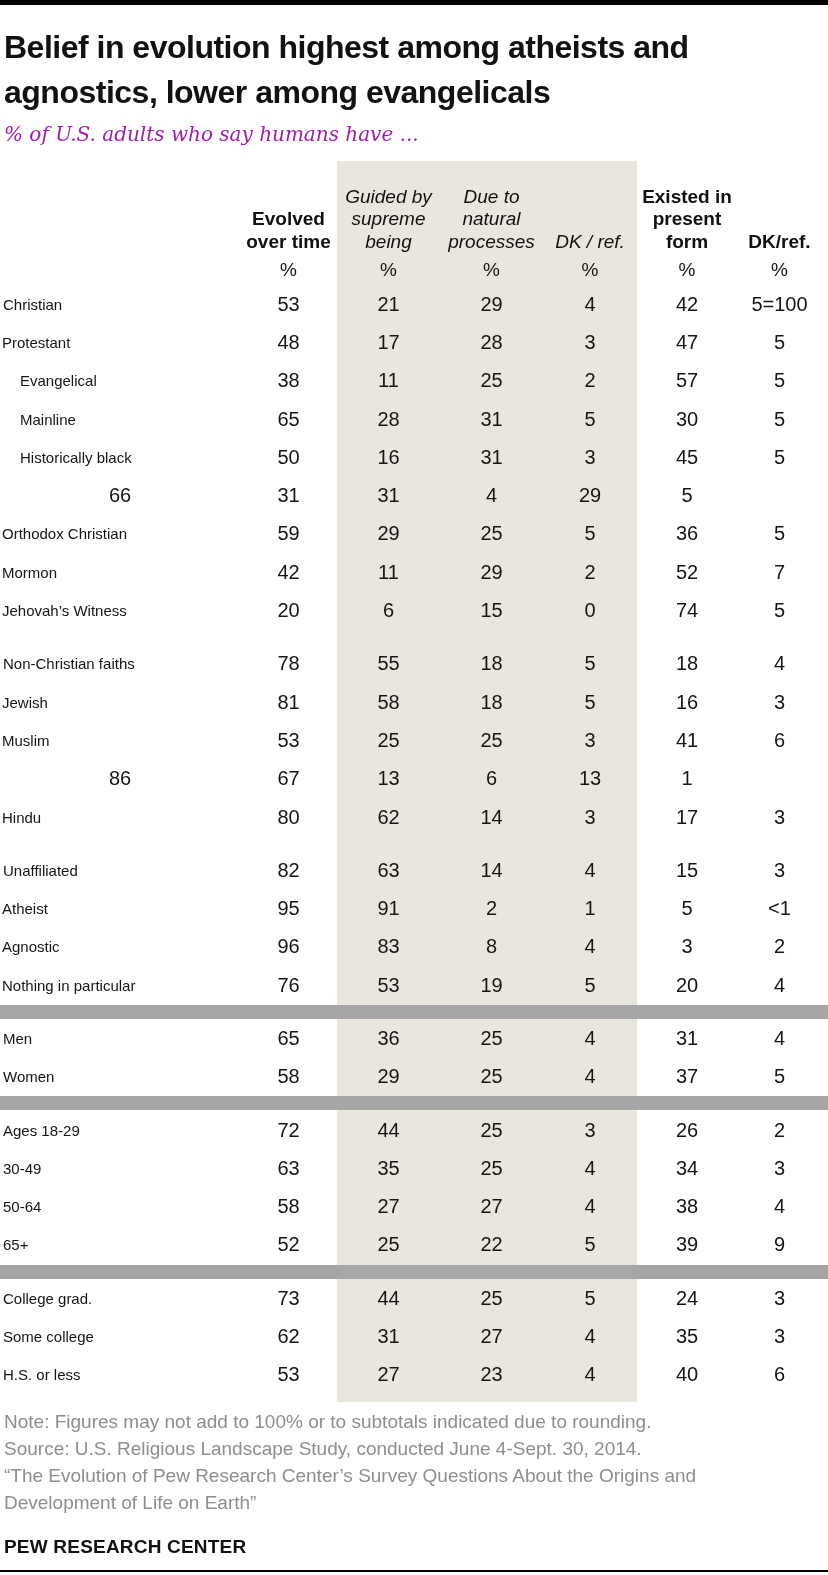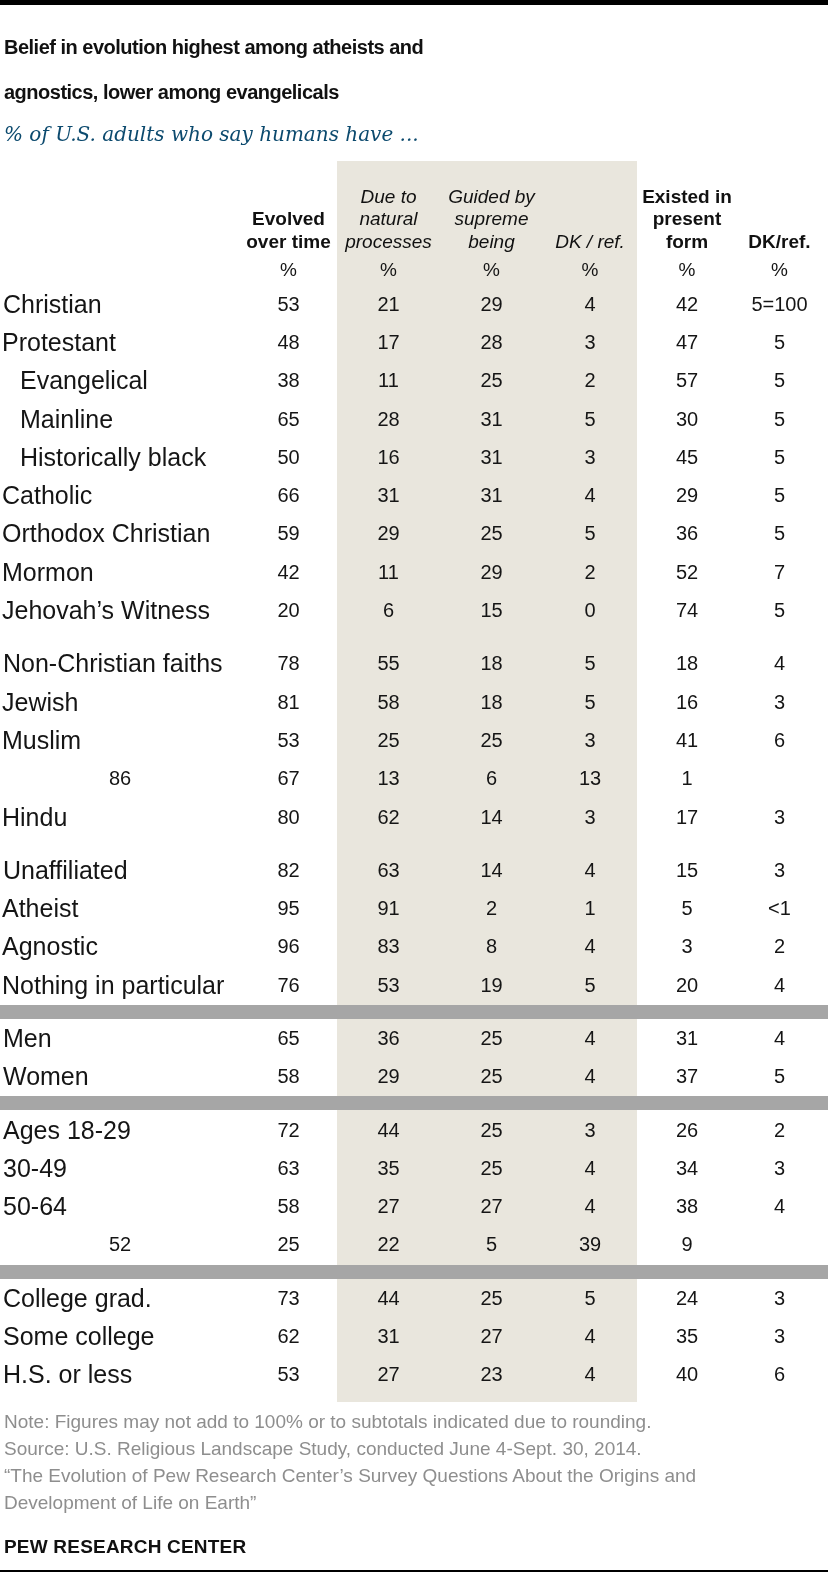--- a/index.html
+++ b/index.html
@@ -7,29 +7,29 @@
     width: 828px; height: 1575px;
     background: #ffffff;
     font-family: "Liberation Sans", sans-serif;
     color: #151515;
     overflow: hidden;
     position: relative;
   }
   .topbar { height: 5px; background: #000; }
   .title {
     margin: 20px 4px 0 4px;
-    font-size: 20px; font-weight: bold;
+    font-size: 32px; font-weight: bold;
     line-height: 45px; letter-spacing: -0.5px;
     color: #111; white-space: pre-line;
   }
   .subtitle {
     margin: 7px 4px 0 4px;
     font-family: "DejaVu Serif", serif;
     font-style: italic;
-    font-size: 20px; color: #0c4a6e;
+    font-size: 20px; color: #a21caf;
   }
   .table-wrap { position: relative; margin-top: 15px; padding-bottom: 8px; }
   .beige {
     position: absolute; left: 337px; top: 0; width: 300px; height: 100%;
     background: #e9e6dd;
   }
   .grid, .trow {
     display: grid;
     grid-template-columns: 240px 97px 103px 103px 94px 100px 85px;
     position: relative;
@@ -38,21 +38,21 @@
   .hcell {
     text-align: center; white-space: pre-line;
     font-size: 19px; line-height: 22.5px; color: #111;
   }
   .hcell.bold { font-weight: bold; }
   .hcell.italic { font-style: italic; }
   .pct-row { height: 30px; align-items: center; }
   .pcell { text-align: center; font-size: 19px; }
   .trow { height: 38.3px; align-items: center; }
   .cell.num { text-align: center; font-size: 20px; }
-  .cell.label { font-size: 25px; white-space: nowrap; }
+  .cell.label { font-size: 15px; white-space: nowrap; }
   .ind0 { padding-left: 3px; }
   .ind1 { padding-left: 2px; }
   .ind2 { padding-left: 20px; }
   .section-gap { height: 15px; }
   .divider-bar { height: 14px; margin: 0.5px 0; background: #a6a6a6; position: relative; }
   .footnotes {
     margin: 6px 4px 0 4px;
     max-width: 720px;
     font-size: 19px; line-height: 27px;
     color: #8e8e8e;
@@ -72,26 +72,26 @@
 agnostics, lower among evangelicals</div>
 <div class="subtitle">% of U.S. adults who say humans have ...</div>
 
 <div class="table-wrap">
   <div class="beige"></div>
 
   <div class="grid hdr">
     <div class="hcell"></div>
     <div class="hcell bold">Evolved
 over time</div>
+    <div class="hcell italic">Guided by
+supreme
+being</div>
     <div class="hcell italic">Due to
 natural
 processes</div>
-    <div class="hcell italic">Guided by
-supreme
-being</div>
     <div class="hcell italic">DK / ref.</div>
     <div class="hcell bold">Existed in
 present
 form</div>
     <div class="hcell bold">DK/ref.</div>
   </div>
 
   <div class="grid pct-row">
     <div class="pcell"></div>
     <div class="pcell">%</div>
@@ -142,21 +142,20 @@
       <div class="trow">
         <div class="cell label ind2">Historically black</div>
         <div class="cell num">50</div>
         <div class="cell num">16</div>
         <div class="cell num">31</div>
         <div class="cell num">3</div>
         <div class="cell num">45</div>
         <div class="cell num">5</div>
       </div>
       <div class="trow">
-        <div class="cell label ind1">Catholic</div>
         <div class="cell num">66</div>
         <div class="cell num">31</div>
         <div class="cell num">31</div>
         <div class="cell num">4</div>
         <div class="cell num">29</div>
         <div class="cell num">5</div>
       </div>
       <div class="trow">
         <div class="cell label ind1">Orthodox Christian</div>
         <div class="cell num">59</div>
@@ -307,20 +306,21 @@
       <div class="trow">
         <div class="cell label ind0">50-64</div>
         <div class="cell num">58</div>
         <div class="cell num">27</div>
         <div class="cell num">27</div>
         <div class="cell num">4</div>
         <div class="cell num">38</div>
         <div class="cell num">4</div>
       </div>
       <div class="trow">
+        <div class="cell label ind0">65+</div>
         <div class="cell num">52</div>
         <div class="cell num">25</div>
         <div class="cell num">22</div>
         <div class="cell num">5</div>
         <div class="cell num">39</div>
         <div class="cell num">9</div>
       </div>
       <div class="divider-bar"></div>
       <div class="trow">
         <div class="cell label ind0">College grad.</div>

